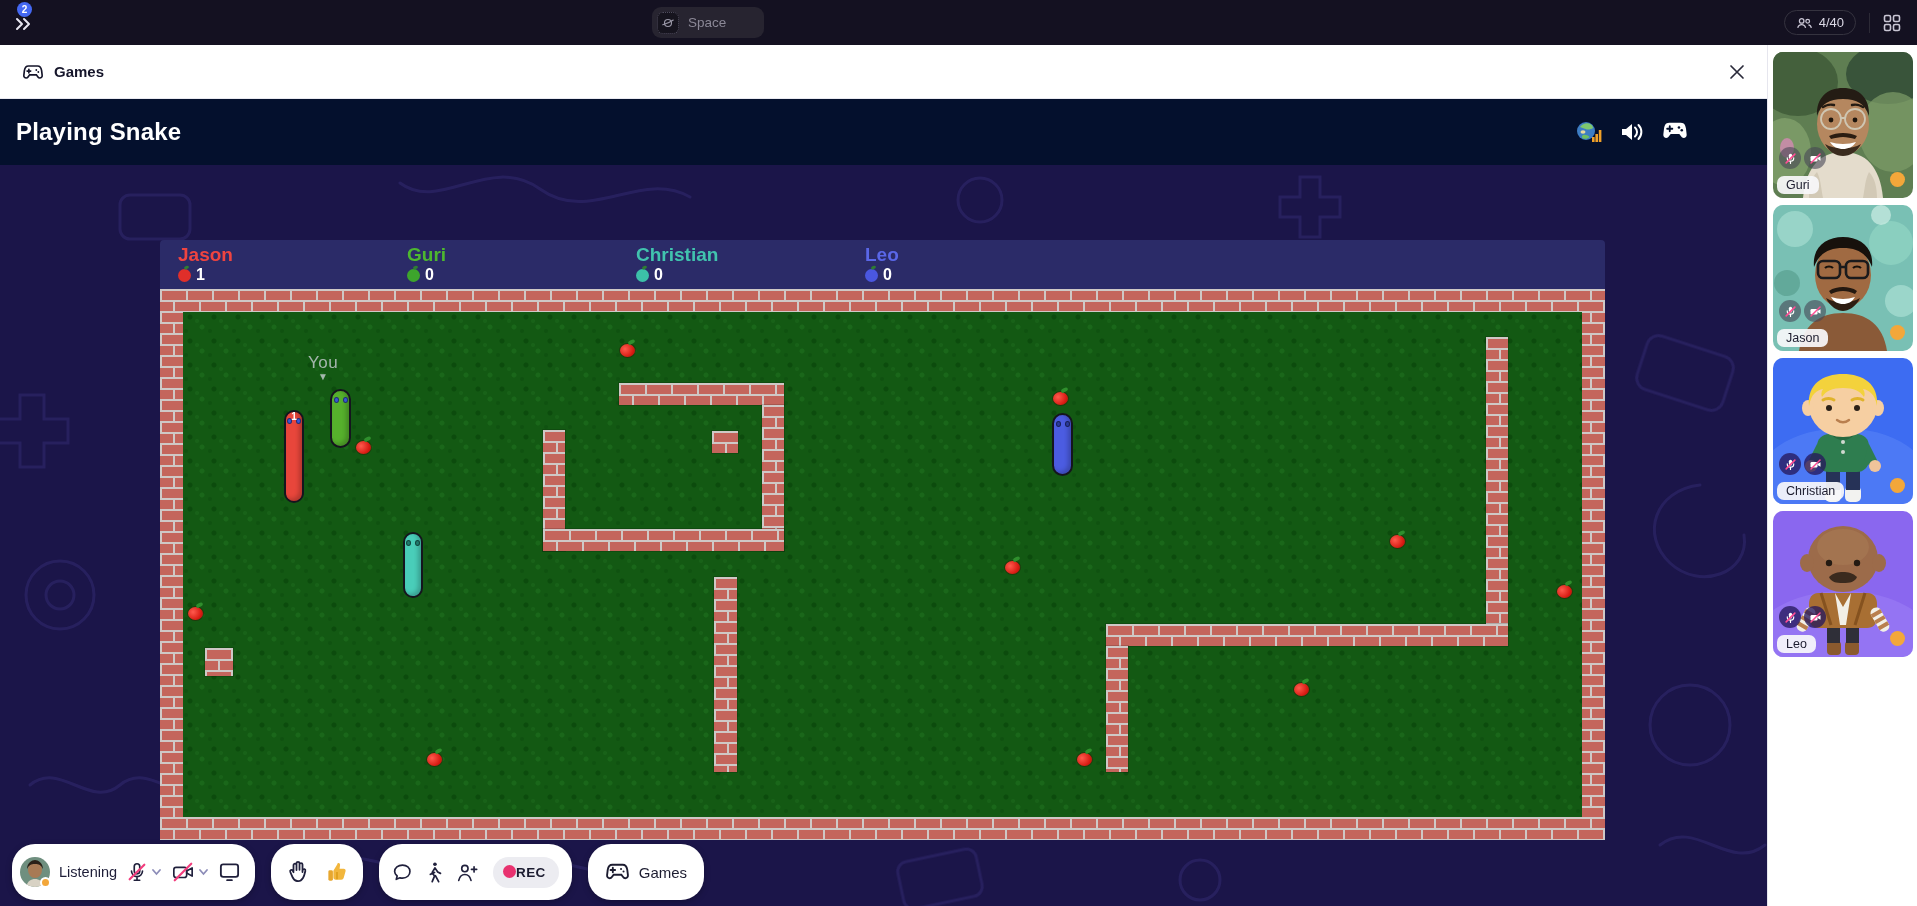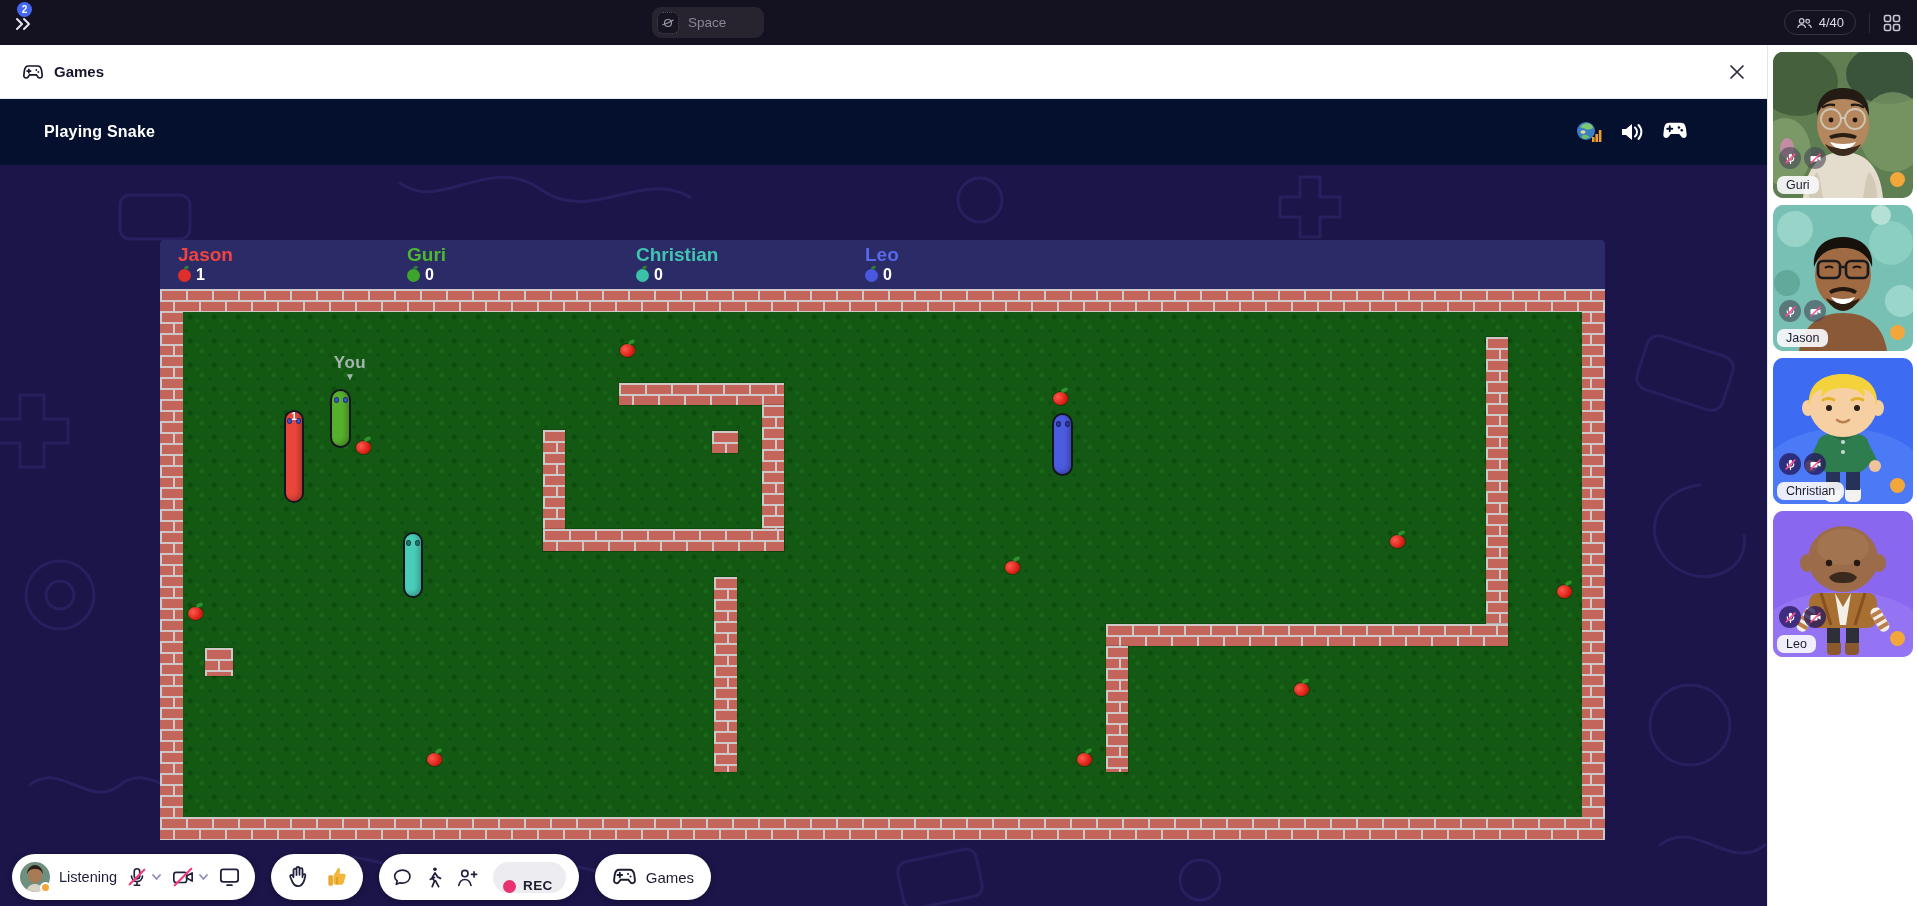--- a/index.html
+++ b/index.html
@@ -31,21 +31,21 @@
 
   
   .games-header{position:absolute;left:0;top:45px;width:1767px;height:53px;background:#ffffff;z-index:20;
     display:flex;align-items:center;padding:0 22px;box-shadow:0 1px 0 #e9e9f0}
   .games-header .title{font-size:15px;font-weight:bold;color:#15152a;margin-left:10px}
   .close-btn{position:absolute;right:20px;top:17px;width:20px;height:20px;cursor:pointer}
 
   
   .snake-header{position:absolute;left:0;top:98px;width:1767px;height:67px;background:#04102d;z-index:15;
     display:flex;align-items:center}
-  .snake-header .title{color:#ffffff;font-size:16px;font-weight:bold;margin-left:44px;letter-spacing:.2px}
+  .snake-header .title{color:#ffffff;font-size:24px;font-weight:bold;margin-left:16px;letter-spacing:.2px}
   .header-icons{position:absolute;right:78px;top:0;height:67px;display:flex;align-items:center;gap:16px}
   .header-icons>div{cursor:pointer;display:flex}
 
   
   .game-main{position:absolute;left:0;top:165px;width:1767px;height:741px;background:#1b1549;overflow:hidden}
   .doodles{position:absolute;left:0;top:0;pointer-events:none}
 
   
   .board{position:absolute;left:160px;top:75px;width:1445px}
   .scoreboard{position:relative;width:1445px;height:49px;background:#2b2b68;border-radius:4px 4px 0 0;
@@ -94,32 +94,32 @@
   .apple::after{content:"";position:absolute;left:8px;top:-1px;width:7px;height:4px;
     border-radius:60% 60% 60% 0;background:#2f8f2d;transform:rotate(-24deg);
     box-shadow:-3px 2px 0 -2px #5d3a16}
 
   .caption{position:absolute;left:50%;top:232px;transform:translateX(-50%);white-space:nowrap;
     background:rgba(12,22,12,.52);color:#f2f2f0;font-size:22px;padding:5px 16px;border-radius:4px;
     text-shadow:0 1px 2px rgba(0,0,0,.6);z-index:6}
 
   
   .toolbar{position:absolute;left:12px;bottom:6px;display:flex;gap:16px;z-index:25}
-  .pill{background:#ffffff;border-radius:23px;height:46px;display:flex;align-items:center;
+  .pill{background:#ffffff;border-radius:23px;height:56px;display:flex;align-items:center;
     box-shadow:0 2px 6px rgba(0,0,0,.25)}
   .pill-status{padding:0 14px 0 8px;gap:9px}
   .avatar-mini{position:relative;width:30px;height:30px;border-radius:50%;overflow:visible;cursor:pointer}
   .avatar-mini svg{border-radius:50%;display:block}
   .avatar-dot{position:absolute;right:-1px;bottom:-1px;width:11px;height:11px;border-radius:50%;
     background:#f3a73a;border:2px solid #fff}
   .status-label{font-size:14.5px;color:#1e1e38}
   .ctrl{display:flex;align-items:center;gap:3px;cursor:pointer}
   .pill-react{padding:0 16px;gap:18px}
   .pill-actions{padding:0 13px;gap:14px}
-  .rec-chip{display:flex;align-items:flex-end;gap:7px;background:#ececf1;border-radius:16px;height:31px;
+  .rec-chip{display:flex;align-items:flex-start;background:#ececf1;border-radius:16px;height:31px;
     padding:8px 13px 0 10px;cursor:pointer}
   .rec-dot{width:13px;height:13px;border-radius:50%;background:#e8326f}
   .rec-label{font-size:13.5px;font-weight:bold;color:#1c1c30;letter-spacing:.4px}
   .pill-games{padding:0 17px;gap:9px;cursor:pointer}
   .pill-games .label{font-size:15px;color:#1c1c30}
   .icon-btn{display:flex;cursor:pointer}
 
   
   .sidebar{position:absolute;right:0;top:45px;width:150px;height:861px;background:#ffffff;
     border-left:1px solid #e6e6ee;z-index:25;padding:7px 4px 0 5px}
@@ -307,21 +307,21 @@
           <div class="apple" style="left: 1134px; top: 391px;"></div>
           <div class="apple" style="left: 267px; top: 461px;"></div>
           <div class="apple" style="left: 917px; top: 461px;"></div>
           <div class="snake" style="left: 124px; top: 121px; width: 20px; height: 93px; background: rgb(232, 70, 59);">
             <div class="eyes">
               <i style="background: rgb(58, 87, 214);"></i>
               <i style="background: rgb(58, 87, 214);"></i>
             </div>
             <span class="snake-num">1</span>
           </div>
-          <div class="you-tag" style="left: 190px; top: 64px; font-weight: bold;">
+          <div class="you-tag" style="left: 163px; top: 64px;">
             <span>You</span>
             <em>▼</em>
           </div>
           <div class="snake" style="left: 170px; top: 100px; width: 21px; height: 59px; background: rgb(86, 176, 44);">
             <div class="eyes">
               <i style="background: rgb(58, 87, 214);"></i>
               <i style="background: rgb(58, 87, 214);"></i>
             </div>
           </div>
           <div class="snake" style="left: 243px; top: 243px; width: 20px; height: 66px; background: rgb(73, 205, 185);">

